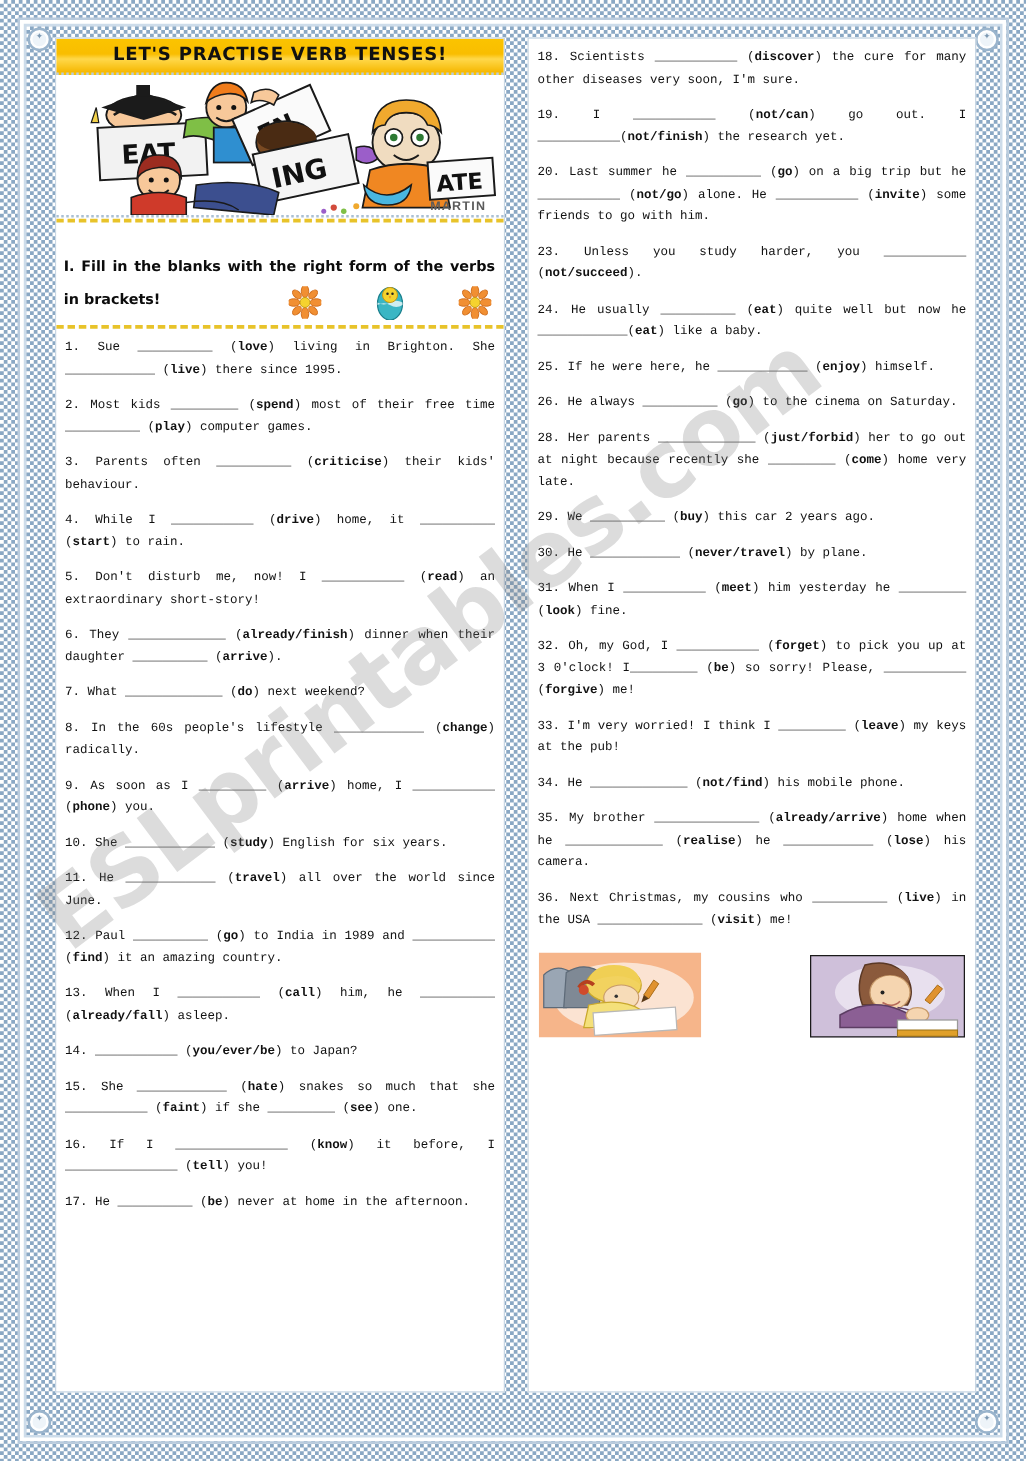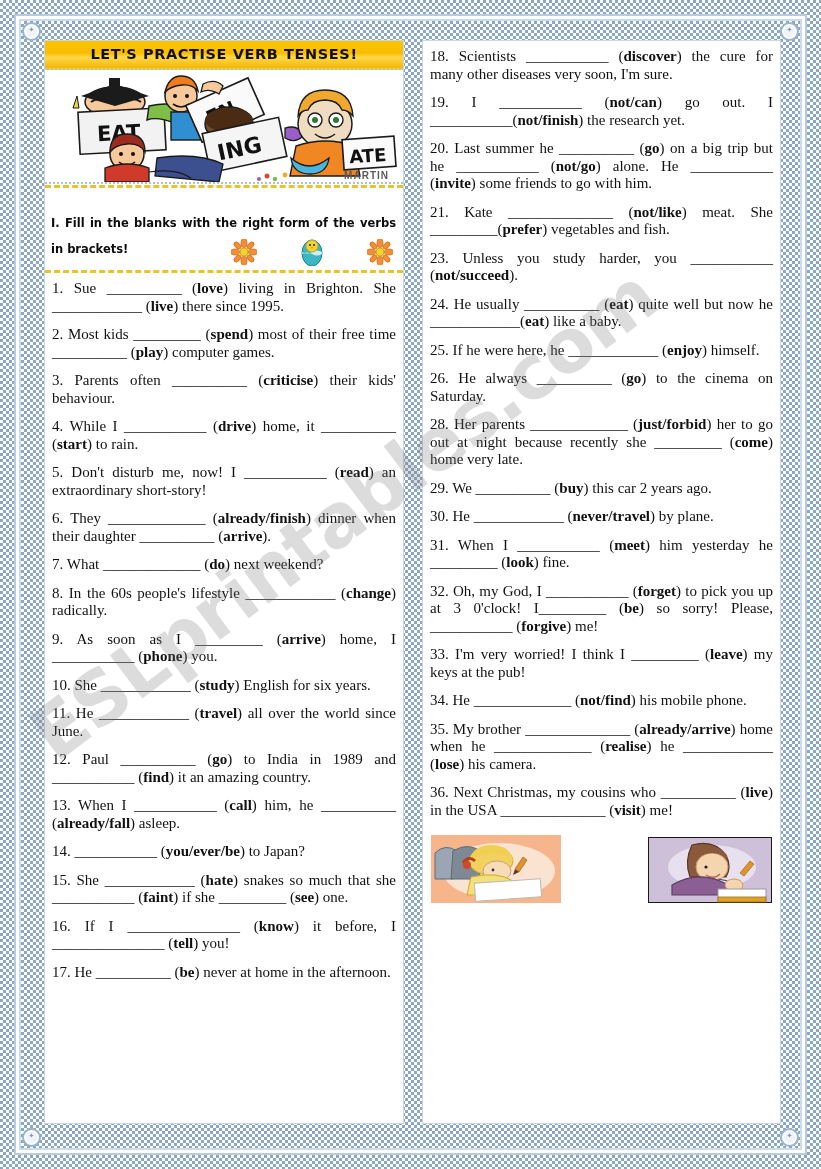--- a/index.html
+++ b/index.html
@@ -47,21 +47,21 @@
   }
   .corner-orn.tl { left: 6px;  top: 6px; }
   .corner-orn.tr { right: 6px; top: 6px; }
   .corner-orn.bl { left: 6px;  bottom: 6px; }
   .corner-orn.br { right: 6px; bottom: 6px; }
 
   
   .columns {
     position: absolute;
     left: 44px;
-    top: 40px;
+    top: 30px;
     width: 737px;
     height: 1084px;
     display: flex;
     gap: 18px;
   }
   .col {
     background: #ffffff;
     border: 1px solid #c9d7e4;
     box-sizing: border-box;
     position: relative;
@@ -132,22 +132,22 @@
     display: flex;
     gap: 44px;
     align-items: center;
   }
 
   
   .items {
     padding: 7px 7px 10px 7px;
   }
   .item {
-    font-family: Liberation Serif, serif;
-    font-size: 15px;
+    font-family: Liberation Mono, monospace;
+    font-size: 10px;
     color: #111111;
     line-height: 17.5px;
     margin-bottom: 11px;
     text-align: justify;
     text-align-last: left;
   }
   .item:last-child { margin-bottom: 0; }
   .item b { font-weight: bold; }
 
   
@@ -328,21 +328,20 @@
           <div class="item">16. If I _______________ (<b>know</b>) it before, I _______________ (<b>tell</b>) you!</div>
           <div class="item">17. He __________ (<b>be</b>) never at home in the afternoon.</div>
         </div>
     </div>
 
     <div class="col col-right">
       <div class="items" id="right-items">
           <div class="item">18. Scientists ___________ (<b>discover</b>) the cure for many other diseases very soon, I'm sure.</div>
           <div class="item">19. I ___________ (<b>not/can</b>) go out. I ___________(<b>not/finish</b>) the research yet.</div>
           <div class="item">20. Last summer he __________ (<b>go</b>) on a big trip but he ___________ (<b>not/go</b>) alone. He ___________ (<b>invite</b>) some friends to go with him.</div>
-          <div class="item">21. Kate ______________ (<b>not/like</b>) meat. She _________(<b>prefer</b>) vegetables and fish.</div>
           <div class="item">23. Unless you study harder, you ___________ (<b>not/succeed</b>).</div>
           <div class="item">24. He usually __________ (<b>eat</b>) quite well but now he ____________(<b>eat</b>) like a baby.</div>
           <div class="item">25. If he were here, he ____________ (<b>enjoy</b>) himself.</div>
           <div class="item">26. He always __________ (<b>go</b>) to the cinema on Saturday.</div>
           <div class="item">28. Her parents _____________ (<b>just/forbid</b>) her to go out at night because recently she _________ (<b>come</b>) home very late.</div>
           <div class="item">29. We __________ (<b>buy</b>) this car 2 years ago.</div>
           <div class="item">30. He ____________ (<b>never/travel</b>) by plane.</div>
           <div class="item">31. When I ___________ (<b>meet</b>) him yesterday he _________ (<b>look</b>) fine.</div>
           <div class="item">32. Oh, my God, I ___________ (<b>forget</b>) to pick you up at 3 0'clock! I_________ (<b>be</b>) so sorry! Please, ___________ (<b>forgive</b>) me!</div>
           <div class="item">33. I'm very worried! I think I _________ (<b>leave</b>) my keys at the pub!</div>

